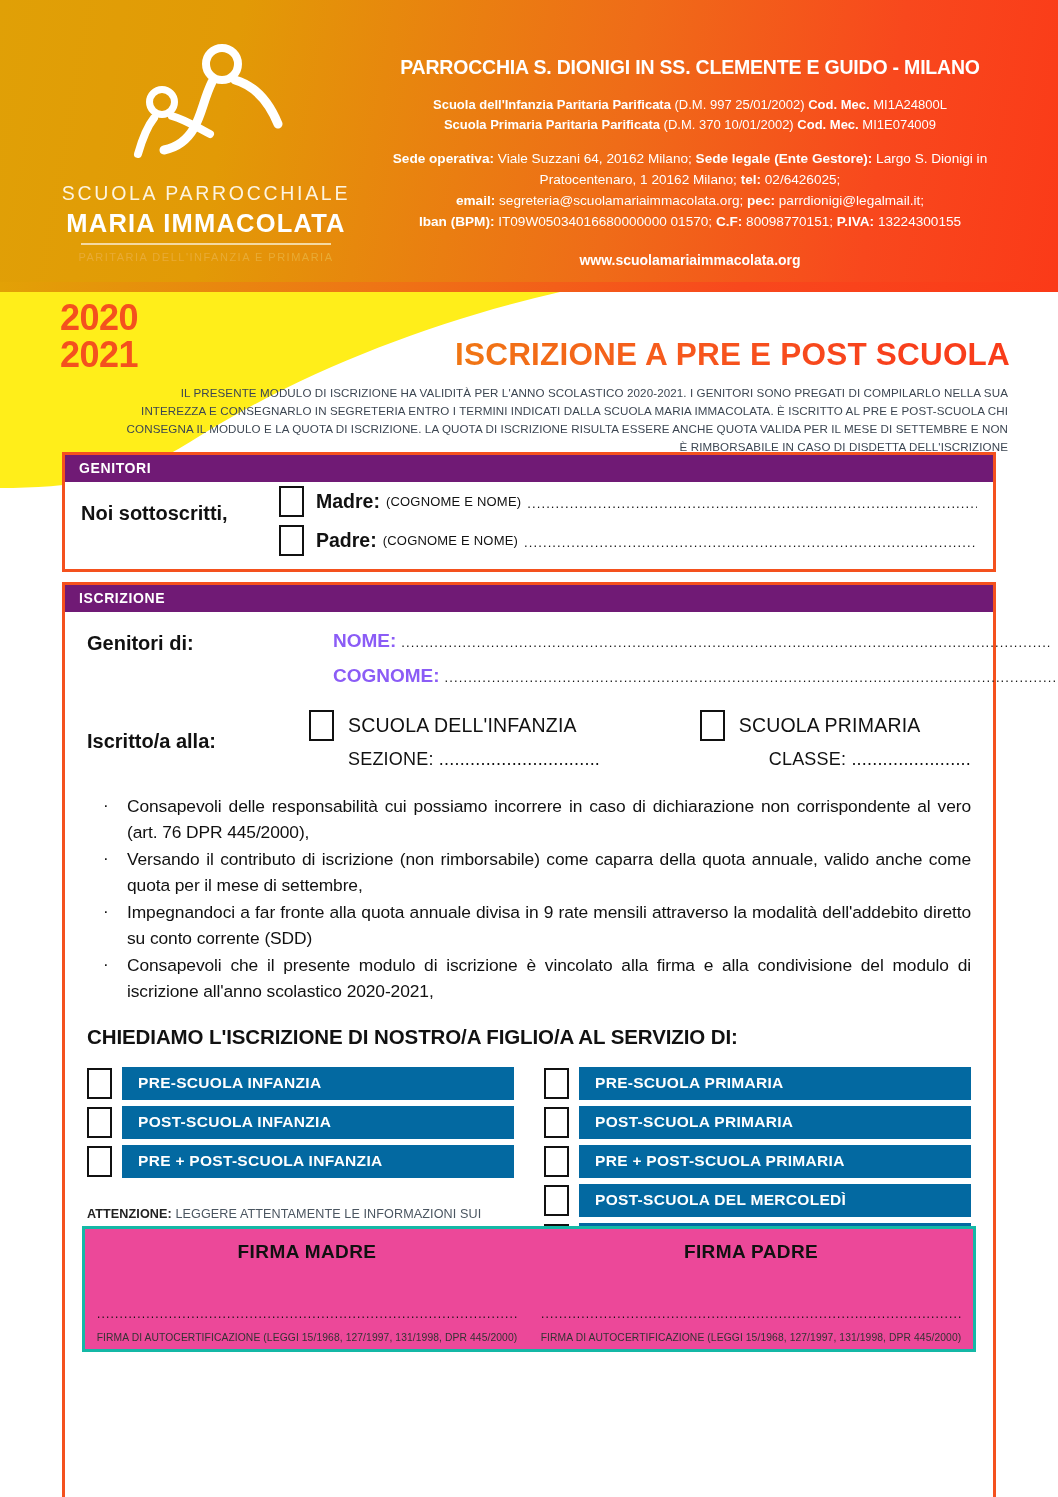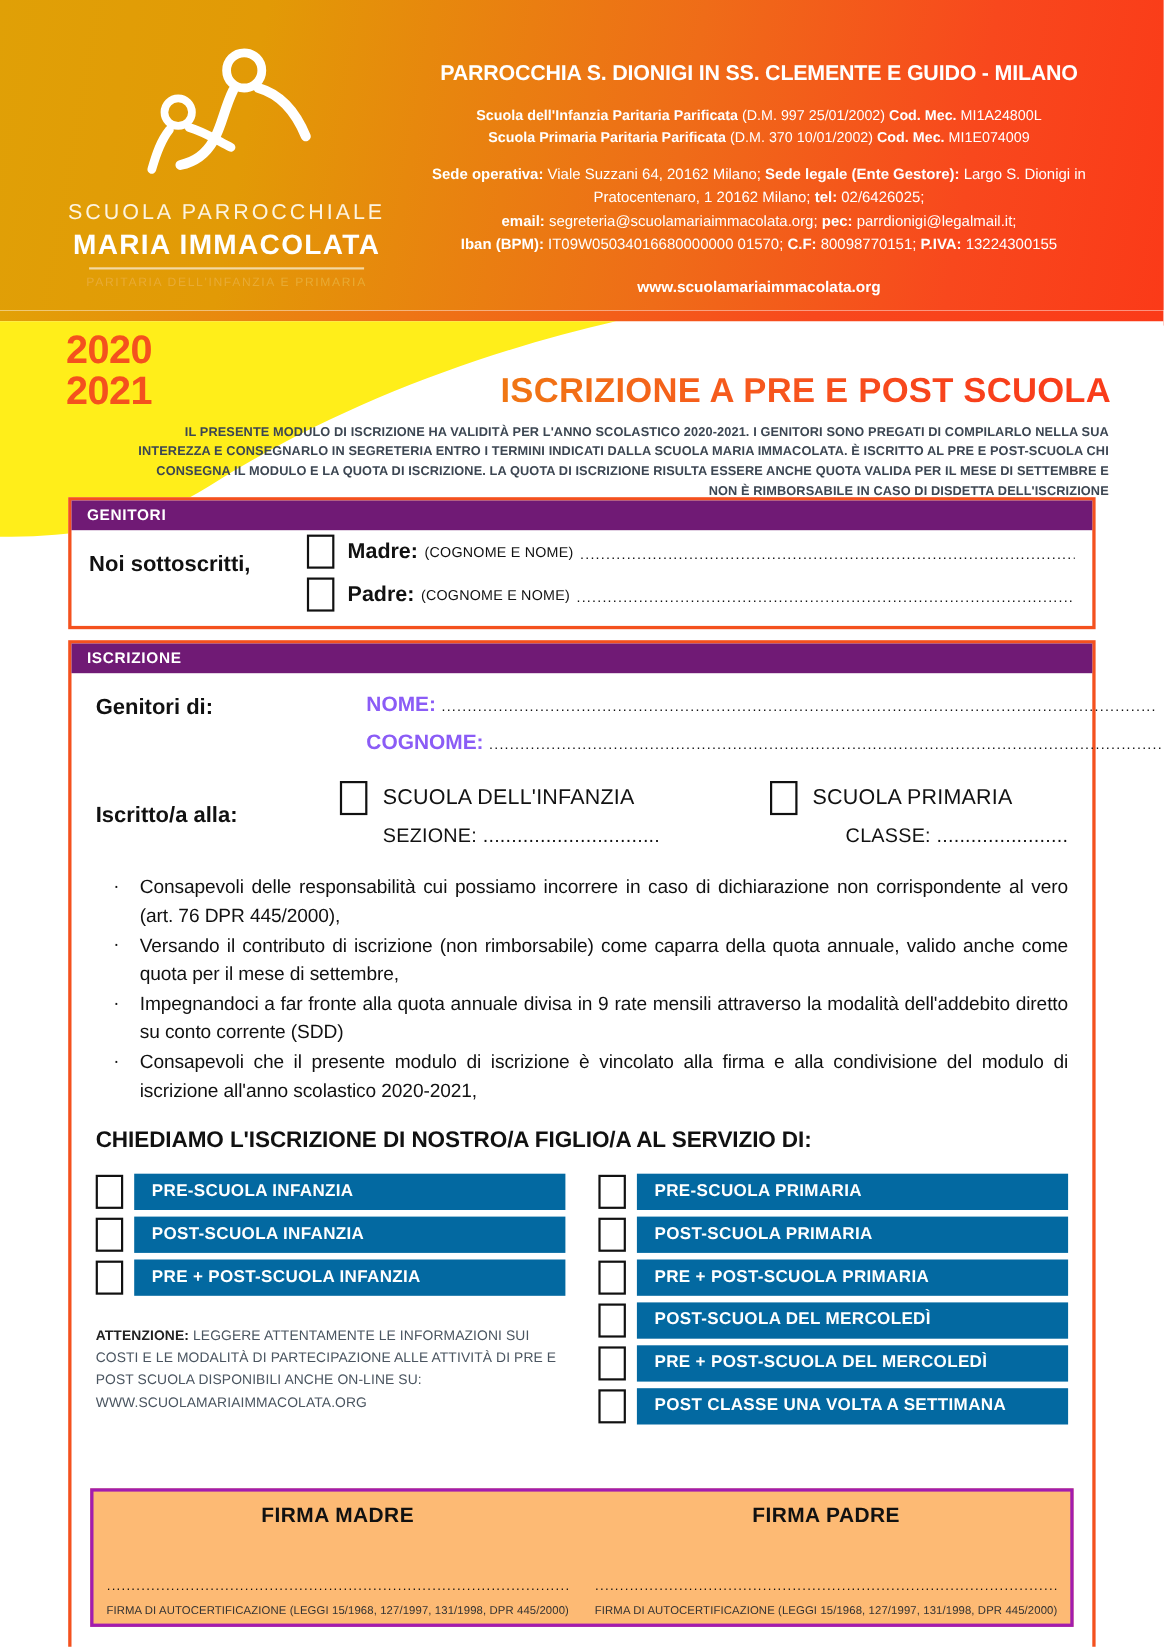--- a/index.html
+++ b/index.html
@@ -80,21 +80,21 @@
     width: 1010px; text-align: right;
     font-size: 31.5px; font-weight: 700; letter-spacing: 0.2px;
     background: linear-gradient(90deg, #d4a309 0%, #dfa007 16%, #ef7b12 42%, #f65a1d 66%, #f8401c 88%, #f93c19 100%);
     -webkit-background-clip: text; background-clip: text;
     -webkit-text-fill-color: transparent; color: transparent;
     z-index: 4;
   }
   .intro {
     position: absolute; left: 120px; top: 384px;
     width: 888px; text-align: right;
-    font-size: 11.6px; font-weight: 700; line-height: 1.55;
+    font-size: 11.6px; font-weight: 400; line-height: 1.55;
     color: #3c4652; letter-spacing: 0.1px; z-index: 4;
   }
 
   
   .sec-box {
     position: absolute;
     border: 3px solid #f4511e;
     background: #fff;
   }
   .sec-head {
@@ -170,23 +170,23 @@
   }
 
   .attenzione {
     font-size: 12.6px; color: #4a5560; line-height: 1.62; letter-spacing: 0.1px;
     margin-top: 26px;
   }
   .attenzione b { color: #222; font-weight: 700; }
 
   
   .sign-box {
-    position: absolute; left: 82px; top: 1353px;
+    position: absolute; left: 82px; top: 1226px;
     width: 894px; height: 126px;
-    border: 3px solid #a21caf; background: #fdba74;
+    border: 3px solid #14b8a6; background: #ec4899;
     display: flex;
   }
   .sign-half { width: 50%; position: relative; padding: 0 12px; }
   .sign-title {
     text-align: center; font-size: 19px; font-weight: 700; color: #111;
     margin-top: 12px; letter-spacing: .4px;
   }
   .sign-dots {
     position: absolute; left: 12px; right: 12px; bottom: 28px;
     font-size: 12px; letter-spacing: 1.15px; color: #111;

